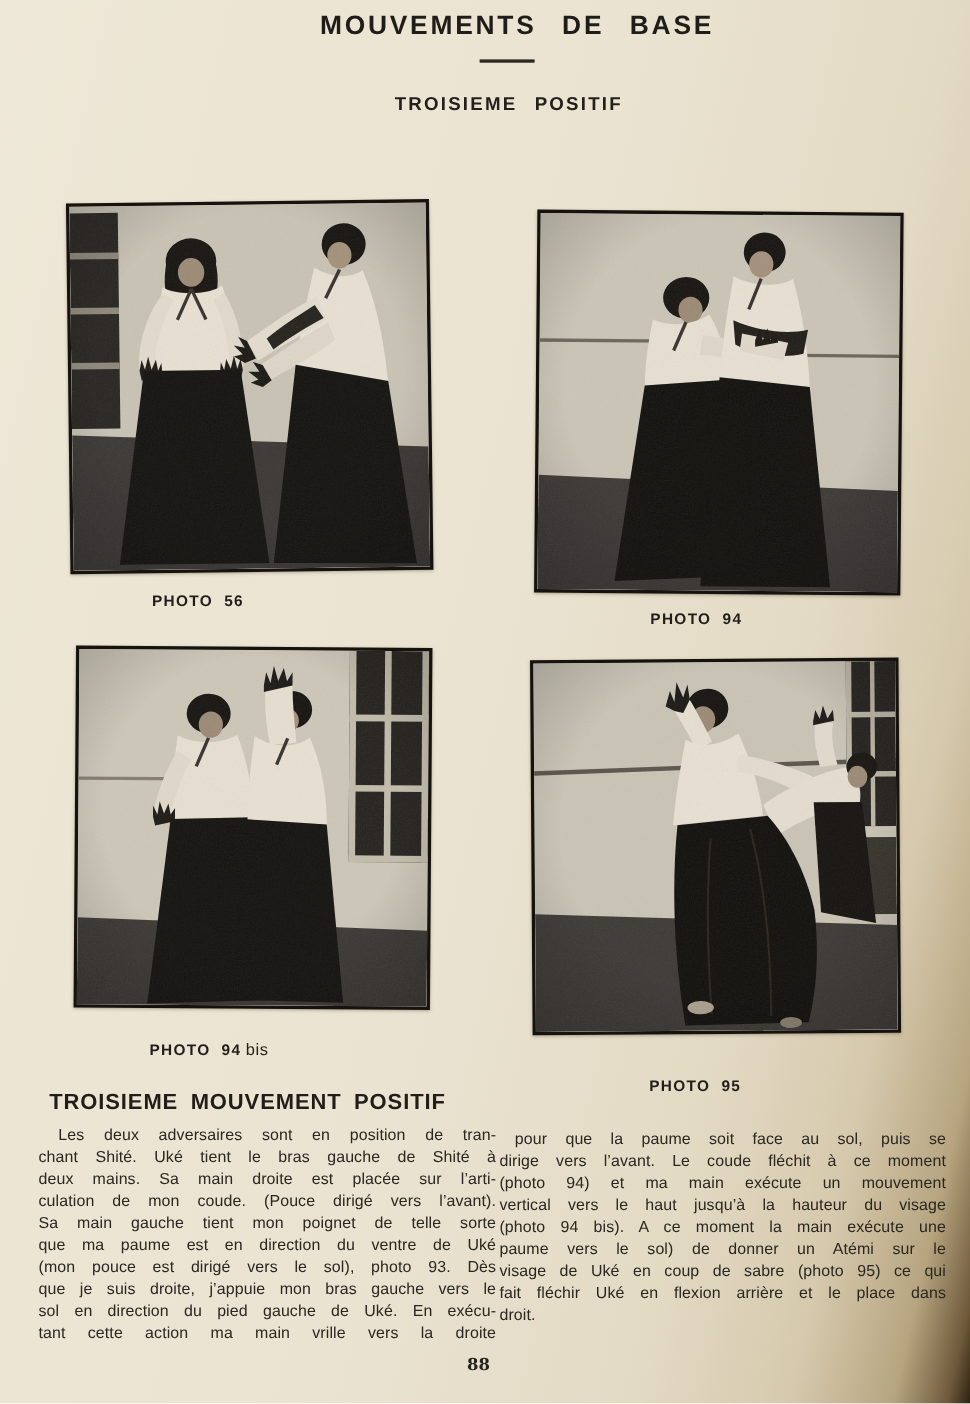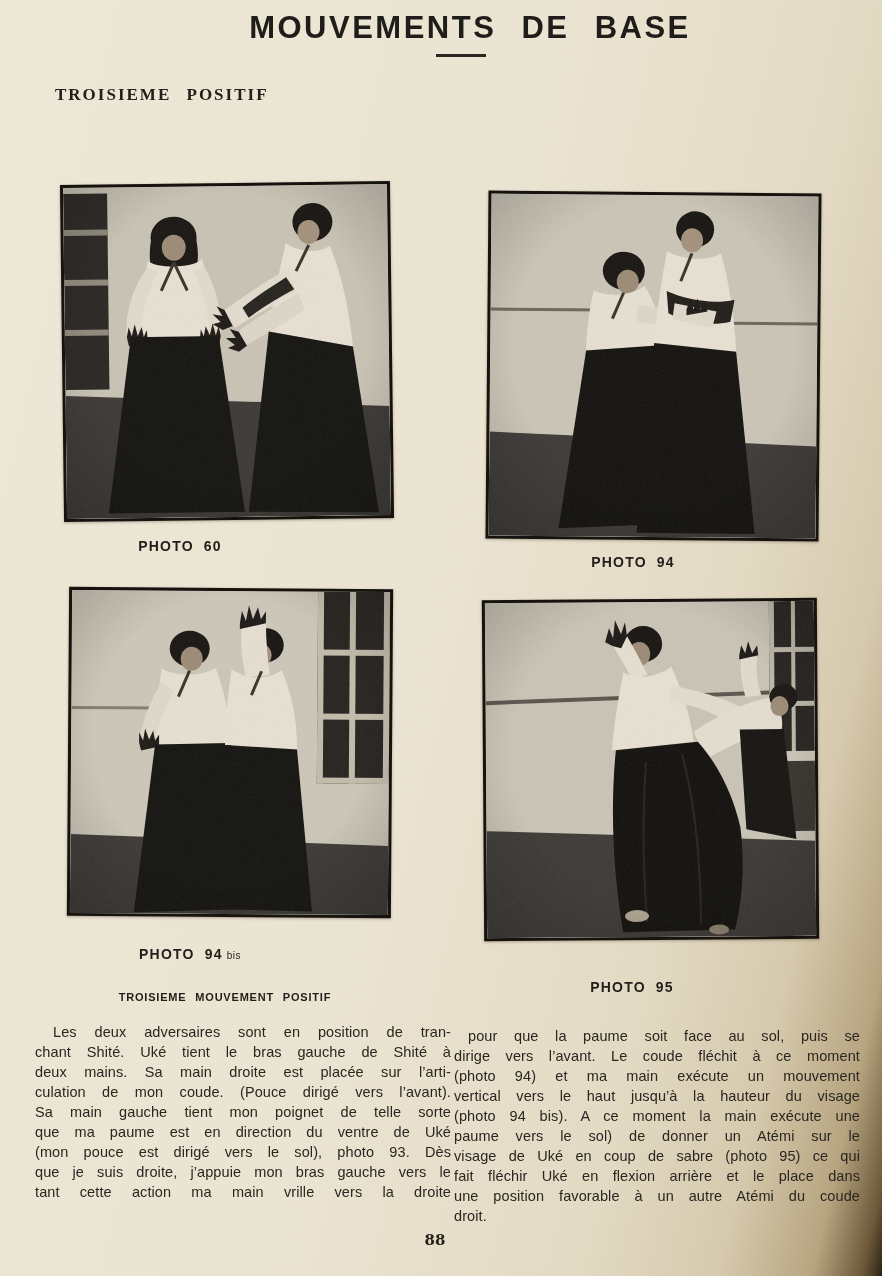--- a/index.html
+++ b/index.html
@@ -6,50 +6,50 @@
   #page{
     position:relative;
     width:882px;height:1276px;
     overflow:hidden;
     background:linear-gradient(103deg,#ede7d7 0%,#eae3d1 50%,#e3dac4 74%,#d6c9ad 86%,#b7a580 94%,#6e5a3b 98.2%,#2c2212 100%);
     font-family:"Liberation Sans",sans-serif;
     color:#201d18;
   }
   .hd-title{
     position:absolute;left:60px;top:10px;width:820px;
-    text-align:center;font-weight:bold;font-size:31px;
+    text-align:center;font-weight:bold;font-size:24px;
     letter-spacing:2.5px;word-spacing:14px;color:#1f1d19;
   }
   .hd-rule{position:absolute;left:436px;top:54px;width:50px;height:3px;background:#2a2722;}
   .hd-subtitle{
     position:absolute;left:55px;top:85px;width:815px;
-    font-weight:bold;font-size:17px;
-    letter-spacing:2px;word-spacing:9px;color:#23201b;font-family:Liberation Serif, serif;
+    text-align:center;font-weight:bold;font-size:17px;
+    letter-spacing:2px;word-spacing:9px;color:#23201b;
   }
   .photo{
     position:absolute;border:3px solid #16130f;overflow:hidden;
     background:#c9c3b4;box-shadow:0 1px 3px rgba(60,45,25,.35);
   }
   .photo svg{display:block;width:100%;height:100%;}
   #photo93{left:62px;top:183px;width:324px;height:331px;transform:rotate(-0.7deg);}
   #photo94{left:487px;top:192px;width:327px;height:342px;transform:rotate(0.5deg);}
   #photo94bis{left:68px;top:588px;width:318px;height:323px;transform:rotate(0.4deg);}
   #photo95{left:483px;top:599px;width:329px;height:335px;transform:rotate(-0.4deg);}
   .caption{
     position:absolute;font-weight:bold;font-size:14px;
     letter-spacing:1.2px;word-spacing:5px;color:#211e19;white-space:nowrap;
   }
   #cap93{left:100px;top:538px;width:160px;text-align:center;}
   #cap94{left:553px;top:554px;width:160px;text-align:center;}
   #cap94bis{left:105px;top:946px;width:170px;text-align:center;}
   #cap95{left:552px;top:979px;width:160px;text-align:center;}
-  .bis{font-weight:400;font-size:10px;letter-spacing:.5px;margin-left:4px;}
+  .bis{font-weight:400;font-size:15px;letter-spacing:.5px;margin-left:4px;}
   .sec-heading{
     position:absolute;left:25px;top:991px;width:400px;text-align:center;
-    font-weight:bold;font-size:11px;letter-spacing:.8px;word-spacing:5px;color:#211e19;
+    font-weight:bold;font-size:20px;letter-spacing:.8px;word-spacing:5px;color:#211e19;
   }
   .col{position:absolute;font-size:14.5px;line-height:20px;letter-spacing:.1px;color:#2a2620;}
   #col-left{left:35px;top:1022px;width:416px;}
   #col-right{left:454px;top:1026px;width:406px;}
   .bodyline{text-align:justify;text-align-last:justify;height:20px;overflow:visible;}
   #col-left .bodyline:first-child{text-indent:18px;}
   #col-right .bodyline:first-child{text-indent:14px;}
   #col-right .bodyline:last-child{text-align-last:left;}
   .pageno{
     position:absolute;left:413px;top:1231px;width:44px;text-align:center;
@@ -259,49 +259,49 @@
         <path d="M130,148 L212,140 C230,160 246,190 254,226 C258,262 256,296 248,328 L136,330 C126,268 124,204 130,148 Z" fill="#0f0d0a"></path>
         <path d="M160,160 C156,210 156,262 160,320 M196,152 C206,190 214,240 214,322" stroke="#262119" stroke-width="2" fill="none"></path>
         <ellipse cx="150" cy="314" rx="12" ry="6" fill="#b0a490"></ellipse>
         <ellipse cx="232" cy="328" rx="10" ry="5" fill="#8c8170"></ellipse>
       </g>
       <rect width="329" height="335" fill="url(#v4)"></rect>
       <rect width="329" height="335" filter="url(#g4)" opacity=".8"></rect>
     </svg>
   </div>
 
-  <div class="caption" id="cap93">PHOTO 60</div>
+  <div class="caption" id="cap93">PHOTO 56</div>
   <div class="caption" id="cap94">PHOTO 94</div>
   <div class="caption" id="cap94bis">
     <span>PHOTO 94</span><span class="bis">bis</span>
   </div>
   <div class="caption" id="cap95">PHOTO 95</div>
 
   <div class="sec-heading">TROISIEME MOUVEMENT POSITIF</div>
 
   <div class="col" id="col-left">
       <div class="bodyline">Les deux adversaires sont en position de tran-</div>
       <div class="bodyline">chant Shité. Uké tient le bras gauche de Shité à</div>
       <div class="bodyline">deux mains. Sa main droite est placée sur l’arti-</div>
       <div class="bodyline">culation de mon coude. (Pouce dirigé vers l’avant).</div>
       <div class="bodyline">Sa main gauche tient mon poignet de telle sorte</div>
       <div class="bodyline">que ma paume est en direction du ventre de Uké</div>
       <div class="bodyline">(mon pouce est dirigé vers le sol), photo 93. Dès</div>
       <div class="bodyline">que je suis droite, j’appuie mon bras gauche vers le</div>
+      <div class="bodyline">sol en direction du pied gauche de Uké. En exécu-</div>
       <div class="bodyline">tant cette action ma main vrille vers la droite</div>
     </div>
 
   <div class="col" id="col-right">
       <div class="bodyline">pour que la paume soit face au sol, puis se</div>
       <div class="bodyline">dirige vers l’avant. Le coude fléchit à ce moment</div>
       <div class="bodyline">(photo 94) et ma main exécute un mouvement</div>
       <div class="bodyline">vertical vers le haut jusqu’à la hauteur du visage</div>
       <div class="bodyline">(photo 94 bis). A ce moment la main exécute une</div>
       <div class="bodyline">paume vers le sol) de donner un Atémi sur le</div>
       <div class="bodyline">visage de Uké en coup de sabre (photo 95) ce qui</div>
       <div class="bodyline">fait fléchir Uké en flexion arrière et le place dans</div>
-      <div class="bodyline">une position favorable à un autre Atémi du coude</div>
       <div class="bodyline">droit.</div>
     </div>
 
   <div class="pageno">88</div>
 
 </div>
 
 </body></html>

